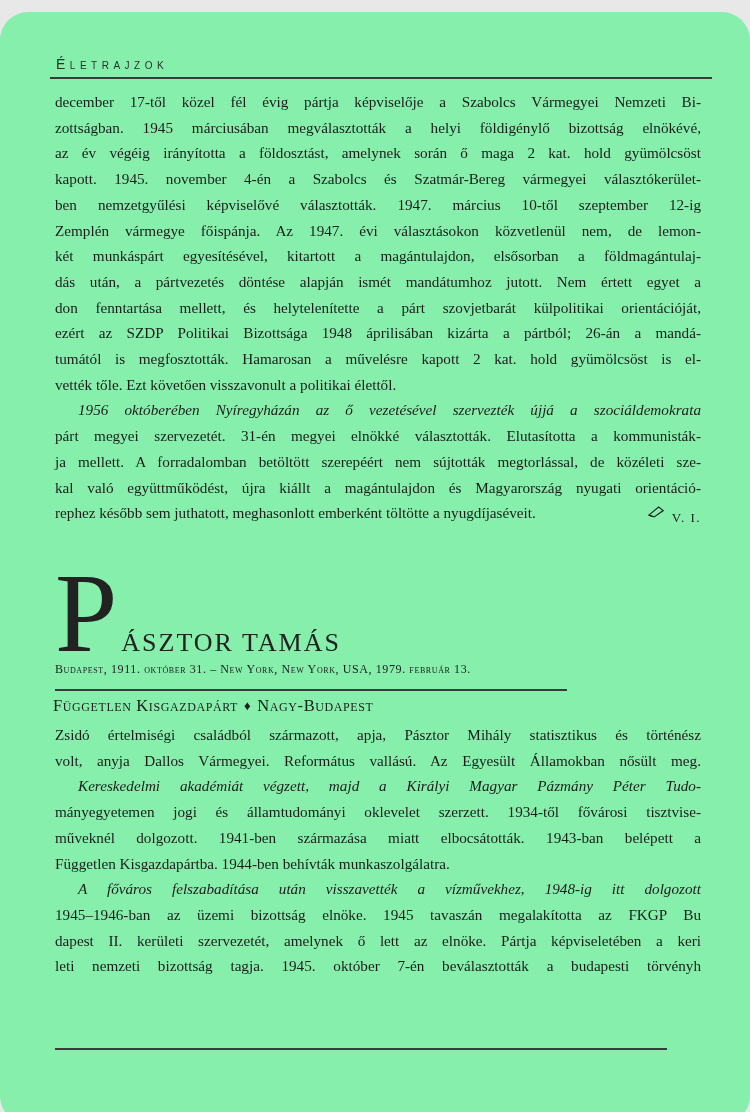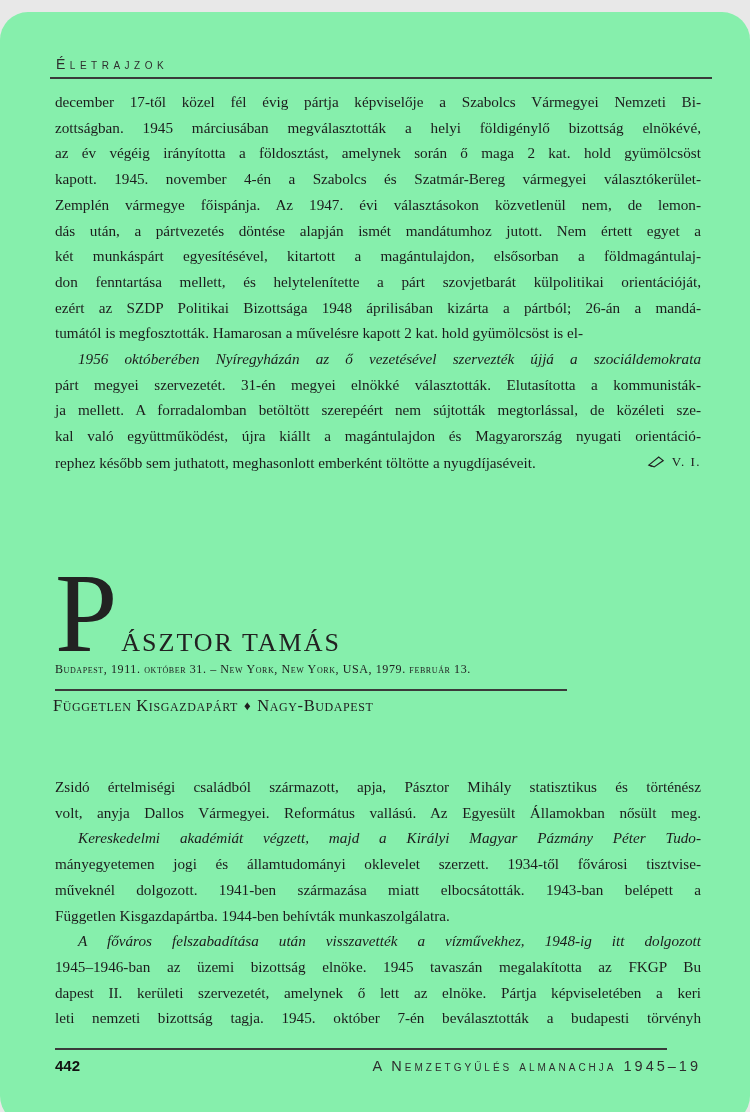--- a/index.html
+++ b/index.html
@@ -17,28 +17,28 @@
     font-variant:small-caps; font-size:14px; letter-spacing:4.5px; color:#2e2e2e;
   }
   .rule { position:absolute; background:#3a3a3a; }
   .head-rule { top:65px; left:50px; width:662px; height:2px; }
   .sub-rule  { top:677px; left:55px; width:512px; height:1.6px; }
   .foot-rule { top:1036px; left:55px; width:612px; height:1.6px; }
 
   
   .body-text { position:absolute; left:55px; width:646px; font-size:15.2px; line-height:25.7px; }
   .body1 { top:77px; }
-  .body2 { top:762px; }
+  .body2 { top:710px; }
   .line { text-align:justify; text-align-last:justify; }
   .para-lastleft .line:last-child { text-align-last:left; }
   .indent .line:first-child { text-indent:23px;font-style:italic; }
 
   
   .attr-line { display:flex; justify-content:space-between; align-items:baseline; height:25.7px; }
-  .attribution { display:inline-flex; align-items:center; gap:7px; font-size:13px; letter-spacing:1.5px; color:#222; }
+  .attribution { display:inline-flex; gap:7px; font-size:13px; letter-spacing:1.5px; color:#222; }
   .attribution svg { display:block; }
 
   
   .entry-heading { position:absolute; left:55px; top:545px; display:flex; align-items:baseline; white-space:nowrap; }
   .dropcap  { font-size:112px; line-height:1; letter-spacing:0; color:#222; }
   .name-rest { font-size:26px; letter-spacing:2px; margin-left:4px; color:#222; }
 
   .life-dates {
     position:absolute; left:55px; top:650px; width:660px;
     font-variant:small-caps; font-size:12px; letter-spacing:0.6px; color:#202020;
@@ -70,26 +70,28 @@
     <span>Életrajzok</span>
   </div>
   <div class="rule head-rule"></div>
 
   <div class="body-text body1">
     <div class="para para-lastleft">
         <div class="line">december 17-től közel fél évig pártja képviselője a Szabolcs Vármegyei Nemzeti Bi-</div>
         <div class="line">zottságban. 1945 márciusában megválasztották a helyi földigénylő bizottság elnökévé,</div>
         <div class="line">az év végéig irányította a földosztást, amelynek során ő maga 2 kat. hold gyümölcsöst</div>
         <div class="line">kapott. 1945. november 4-én a Szabolcs és Szatmár-Bereg vármegyei választókerület-</div>
+        <div class="line">ben nemzetgyűlési képviselővé választották. 1947. március 10-től szeptember 12-ig</div>
         <div class="line">Zemplén vármegye főispánja. Az 1947. évi választásokon közvetlenül nem, de lemon-</div>
+        <div class="line">két munkáspárt egyesítésével, kitartott a magántulajdon, elsősorban a földmagántulaj-</div>
         <div class="line">dás után, a pártvezetés döntése alapján ismét mandátumhoz jutott. Nem értett egyet a</div>
-        <div class="line">két munkáspárt egyesítésével, kitartott a magántulajdon, elsősorban a földmagántulaj-</div>
         <div class="line">don fenntartása mellett, és helytelenítette a párt szovjetbarát külpolitikai orientációját,</div>
         <div class="line">ezért az SZDP Politikai Bizottsága 1948 áprilisában kizárta a pártból; 26-án a mandá-</div>
         <div class="line">tumától is megfosztották. Hamarosan a művelésre kapott 2 kat. hold gyümölcsöst is el-</div>
+        <div class="line">vették tőle. Ezt követően visszavonult a politikai élettől.</div>
       </div>
     <div class="para indent">
         <div class="line">1956 októberében Nyíregyházán az ő vezetésével szervezték újjá a szociáldemokrata</div>
         <div class="line">párt megyei szervezetét. 31-én megyei elnökké választották. Elutasította a kommunisták-</div>
         <div class="line">ja mellett. A forradalomban betöltött szerepéért nem sújtották megtorlással, de közéleti sze-</div>
         <div class="line">kal való együttműködést, újra kiállt a magántulajdon és Magyarország nyugati orientáció-</div>
       </div>
     <div class="attr-line">
       <span>rephez később sem juthatott, meghasonlott emberként töltötte a nyugdíjaséveit.</span>
       <span class="attribution">
@@ -127,18 +129,14 @@
       </div>
     <div class="para indent">
         <div class="line">A főváros felszabadítása után visszavették a vízművekhez, 1948-ig itt dolgozott</div>
         <div class="line">1945–1946-ban az üzemi bizottság elnöke. 1945 tavaszán megalakította az FKGP Bu</div>
         <div class="line">dapest II. kerületi szervezetét, amelynek ő lett az elnöke. Pártja képviseletében a keri</div>
         <div class="line">leti nemzeti bizottság tagja. 1945. október 7-én beválasztották a budapesti törvényh</div>
       </div>
   </div>
 
   <div class="rule foot-rule"></div>
-  <div class="footer">
-    <span class="pagenum">442</span>
-    <span class="running-title">A Nemzetgyűlés almanachja 1945–19</span>
-  </div>
 
 </div>
 
 </body></html>

